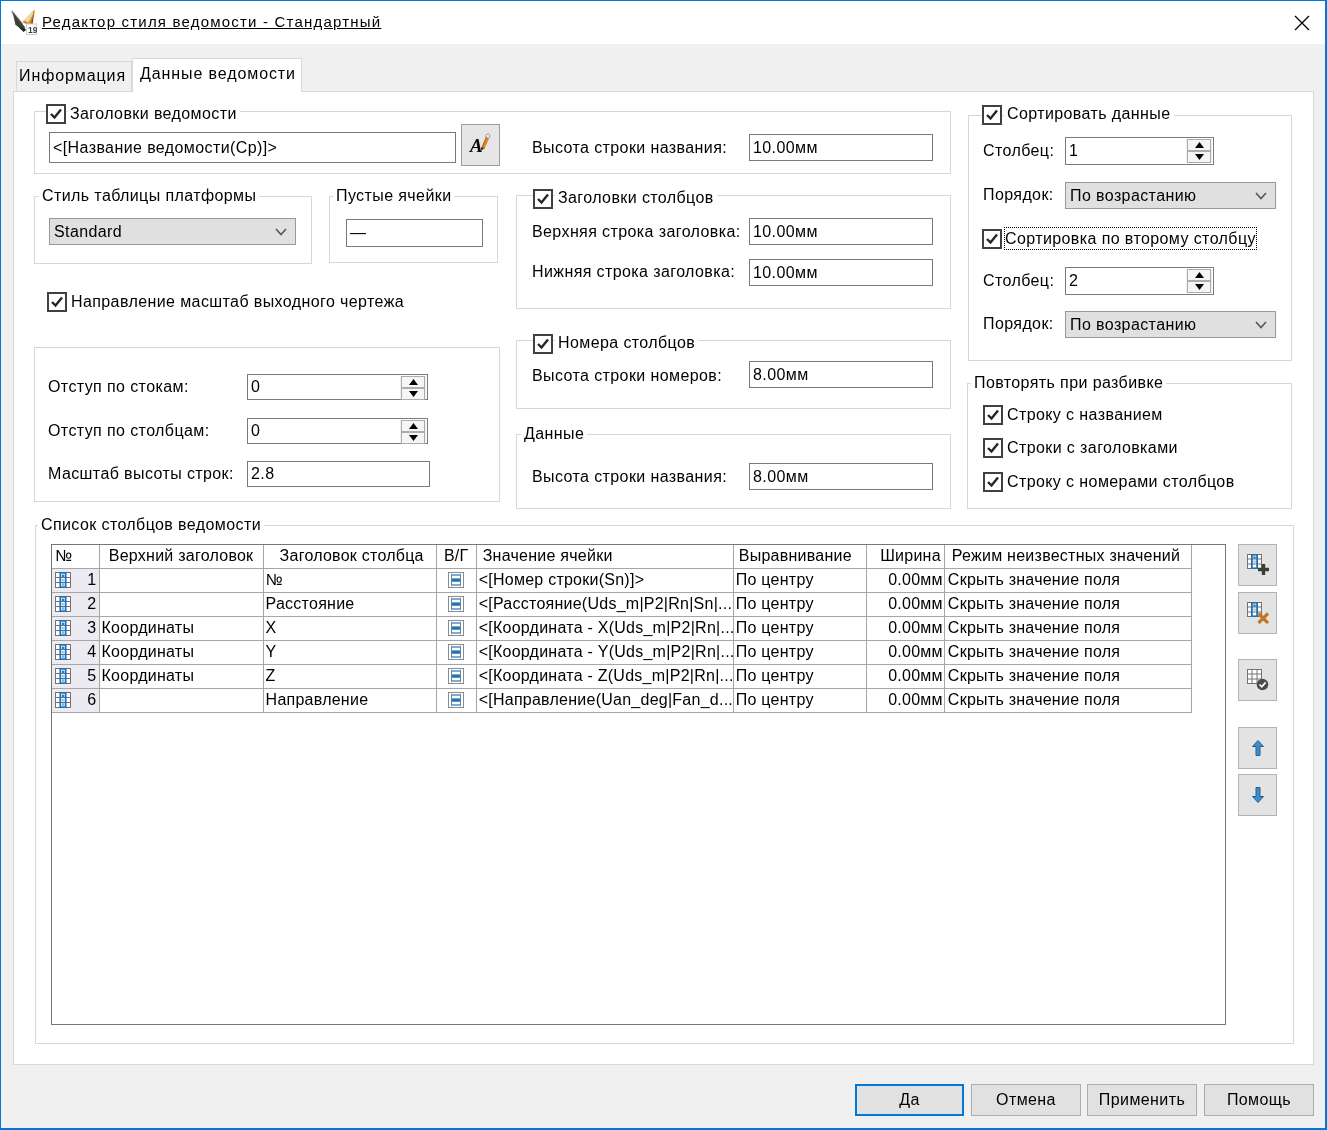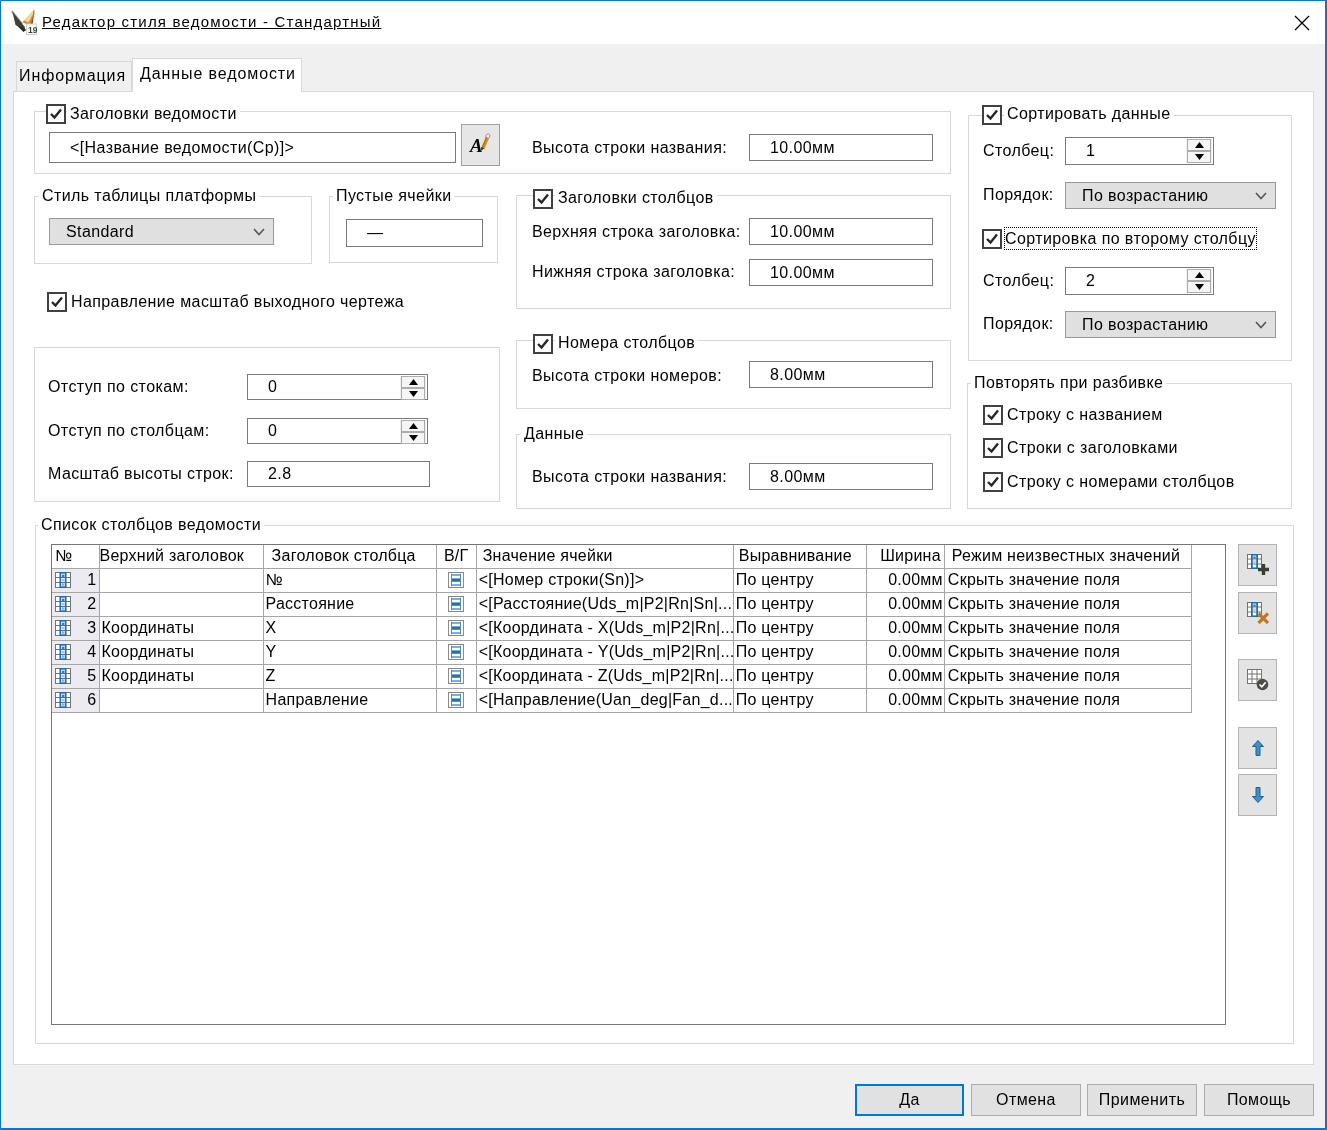--- a/index.html
+++ b/index.html
@@ -20,23 +20,23 @@
 #page { position:absolute; left:12px; top:90px; width:1301px; height:974px;
         background:#fff; border:1px solid #d9d9d9; }
 
 .g { position:absolute; border:1px solid #d7d7d7; }
 .gl { position:absolute; background:#fff; padding:0 3px; font-size:16px; line-height:18px; white-space:nowrap; letter-spacing:0.4px; transform:translateX(-2px); }
 .lab { position:absolute; font-size:16px; line-height:18px; color:#000; white-space:nowrap; letter-spacing:0.4px; transform:translateX(-2px); }
 
 .cb { position:absolute; width:20px; height:20px; background:#fff; border:2px solid #404040; }
 
 .inp { position:absolute; background:#fff; border:1px solid #7a7a7a; font-size:16px; letter-spacing:0.4px;
-       color:#000; display:flex; align-items:center; padding-left:20px; white-space:nowrap; }
+       color:#000; display:flex; align-items:center; padding-left:3px; white-space:nowrap; }
 .combo { position:absolute; background:#e0e0e0; border:1px solid #999;
-         font-size:16px; letter-spacing:0.4px; display:flex; align-items:center; padding-left:16px; }
+         font-size:16px; letter-spacing:0.4px; display:flex; align-items:center; padding-left:4px; }
 .chev { position:absolute; right:8px; top:50%; margin-top:-4px; }
 
 .spin { position:absolute; right:1px; top:1px; bottom:1px; width:26px; background:#f0f0f0; }
 .spb { position:absolute; left:1px; right:1px; height:12px; background:#f5f5f5;
        border:1px solid #acacac; }
 .spb svg { display:block; margin:2px auto 0; }
 
 #tblbox { position:absolute; left:50px; top:543px; width:1175px; height:481px;
           background:#fff; border:1px solid #767676; overflow:hidden; }
 table { border-collapse:collapse; table-layout:fixed; width:1140px; font-size:16px; letter-spacing:0.25px; }
@@ -89,21 +89,21 @@
       <path d="M19.5,5.5 L14.8,16.5" stroke="#d98a26" stroke-width="3.4"></path>
       <path d="M18.6,5.2 L14,16" stroke="#b06a14" stroke-width="1"></path>
       <polygon points="16.3,16.2 13.4,15 12.4,19.5" fill="#3a3a3a"></polygon>
     </svg>
   </div>
   <div class="lab" style="left:533px;top:138px">Высота строки названия:</div>
   <div class="inp" style="left:748px;top:133px;width:184px;height:27px">10.00мм</div>
 
   <div class="g" style="left:33px;top:195px;width:278px;height:68px"></div>
   <div class="gl" style="left:40px;top:186px">Стиль таблицы платформы</div>
-  <div class="combo" style="left:48px;top:217px;width:225px;height:27px">Standard
+  <div class="combo" style="left:48px;top:217px;width:247px;height:27px">Standard
     <svg class="chev" width="12" height="8" viewBox="0 0 12 8">
         <path d="M1,1 L6,6.5 L11,1" stroke="#575757" stroke-width="1.6" fill="none"></path>
       </svg>
   </div>
 
   <div class="g" style="left:328px;top:195px;width:169px;height:67px"></div>
   <div class="gl" style="left:334px;top:186px">Пустые ячейки</div>
   <div class="inp" style="left:345px;top:218px;width:137px;height:28px">—</div>
 
   <div class="cb" style="left:46px;top:291px"><svg width="16" height="16" viewBox="0 0 16 16">
@@ -247,22 +247,22 @@
           <col style="width:173px">
         <col style="width:40px">
           <col style="width:257px">
           <col style="width:133px">
         <col style="width:78px">
           <col style="width:247px">
       </colgroup>
       <tbody>
           <tr class="hdr">
         <th style="border-left:none;padding-left:3px">№</th>
-        <th style="padding:0">Верхний заголовок</th>
-        <th style="padding-left:8px">Заголовок столбца</th>
+        <th style="text-align:center;padding:0">Верхний заголовок</th>
+        <th style="padding-left:16px">Заголовок столбца</th>
         <th style="text-align:center;padding:0">В/Г</th>
         <th style="padding-left:6px">Значение ячейки</th>
         <th style="padding-left:5px">Выравнивание</th>
         <th style="text-align:right;padding:0 3px 0 0">Ширина</th>
         <th style="padding-left:7px">Режим неизвестных значений</th>
       </tr>
       <tr class="row">
         <td class="rh"><svg width="16" height="16" viewBox="0 0 16 16">
                 <rect x="0.5" y="0.5" width="15" height="15" fill="#fff" stroke="#737373"></rect>
                 <path d="M0,5.5 H16 M0,10.5 H16 M5.5,0 V16 M10.5,0 V16" stroke="#737373" stroke-width="1" fill="none"></path>

